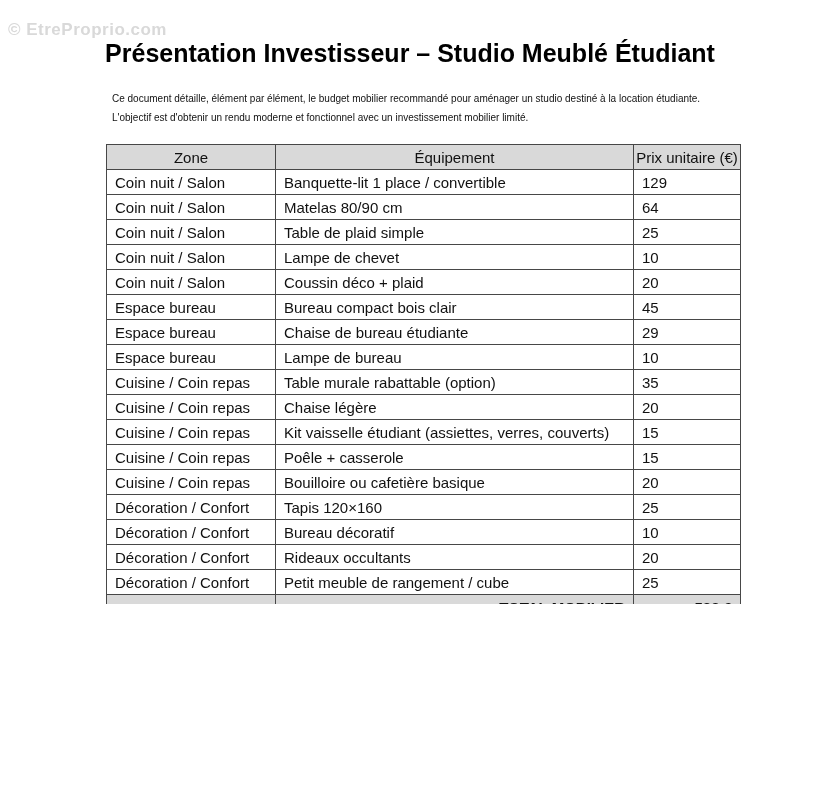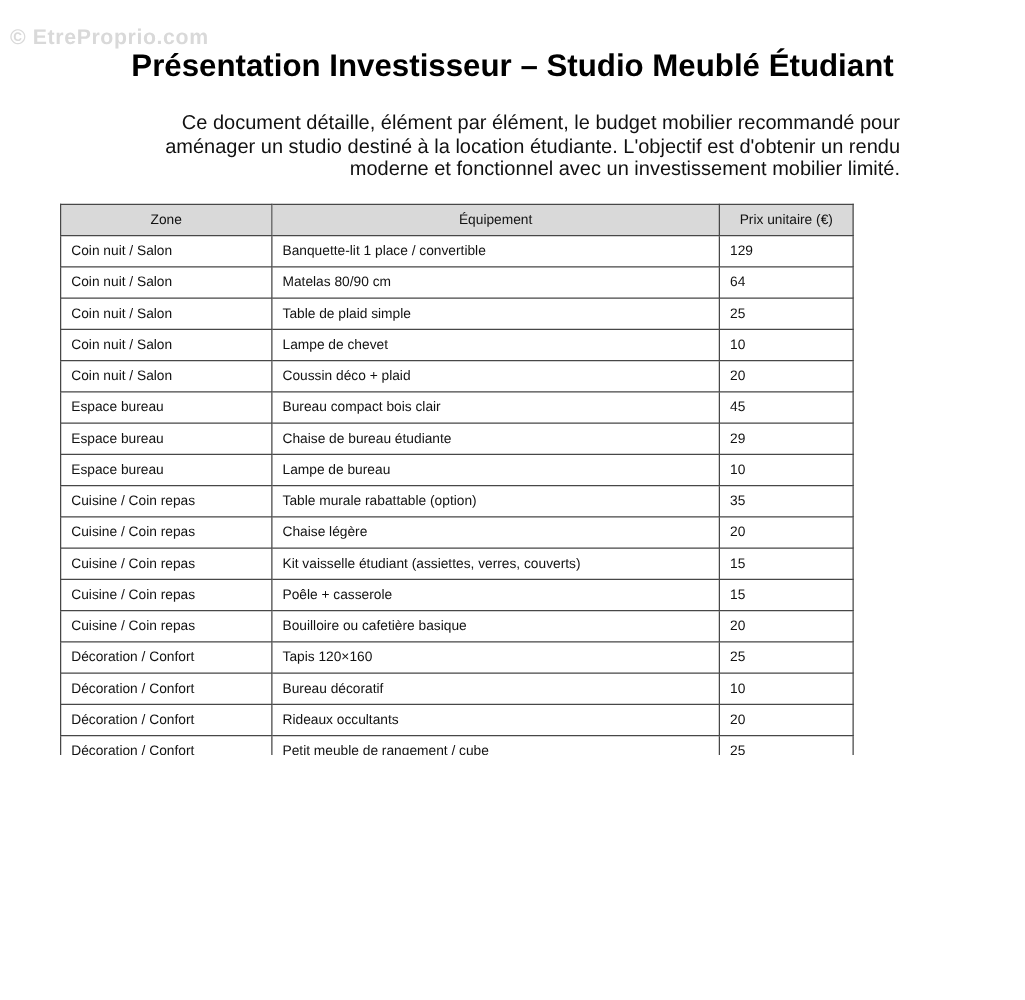--- a/index.html
+++ b/index.html
@@ -11,25 +11,25 @@
     position: absolute; left: 8px; top: 20px;
     font-size: 17px; font-weight: bold; letter-spacing: 0.5px;
     color: var(--watermark, #d9d9d9); user-select: none;
   }
   .title {
     margin: 0; padding-top: 40px; text-align: center;
     font-size: 25px; font-weight: bold; color: #000000; line-height: 27px;
   }
   .intro {
     margin: 23px 100px 0 112px;
-    font-size: 16px; line-height: 18.5px; color: #111111; text-align: right;
+    font-size: 10px; line-height: 18.5px; color: #111111;
   }
   table.budget {
-    margin: 17px 0 0 48px; border-collapse: collapse; table-layout: fixed;
-    width: 634px; font-size: 11px; color: #111111;
+    margin: 17px 0 0 106px; border-collapse: collapse; table-layout: fixed;
+    width: 634px; font-size: 15px; color: #111111;
   }
   col.col-zone  { width: 169px; }
   col.col-equip { width: 358px; }
   col.col-prix  { width: 107px; }
   table.budget th, table.budget td {
     border: 1px solid var(--border, #474747);
     height: 24px; padding: 0 8px; vertical-align: middle;
     overflow: hidden; white-space: nowrap; text-align: left;
   }
   table.budget thead th {

